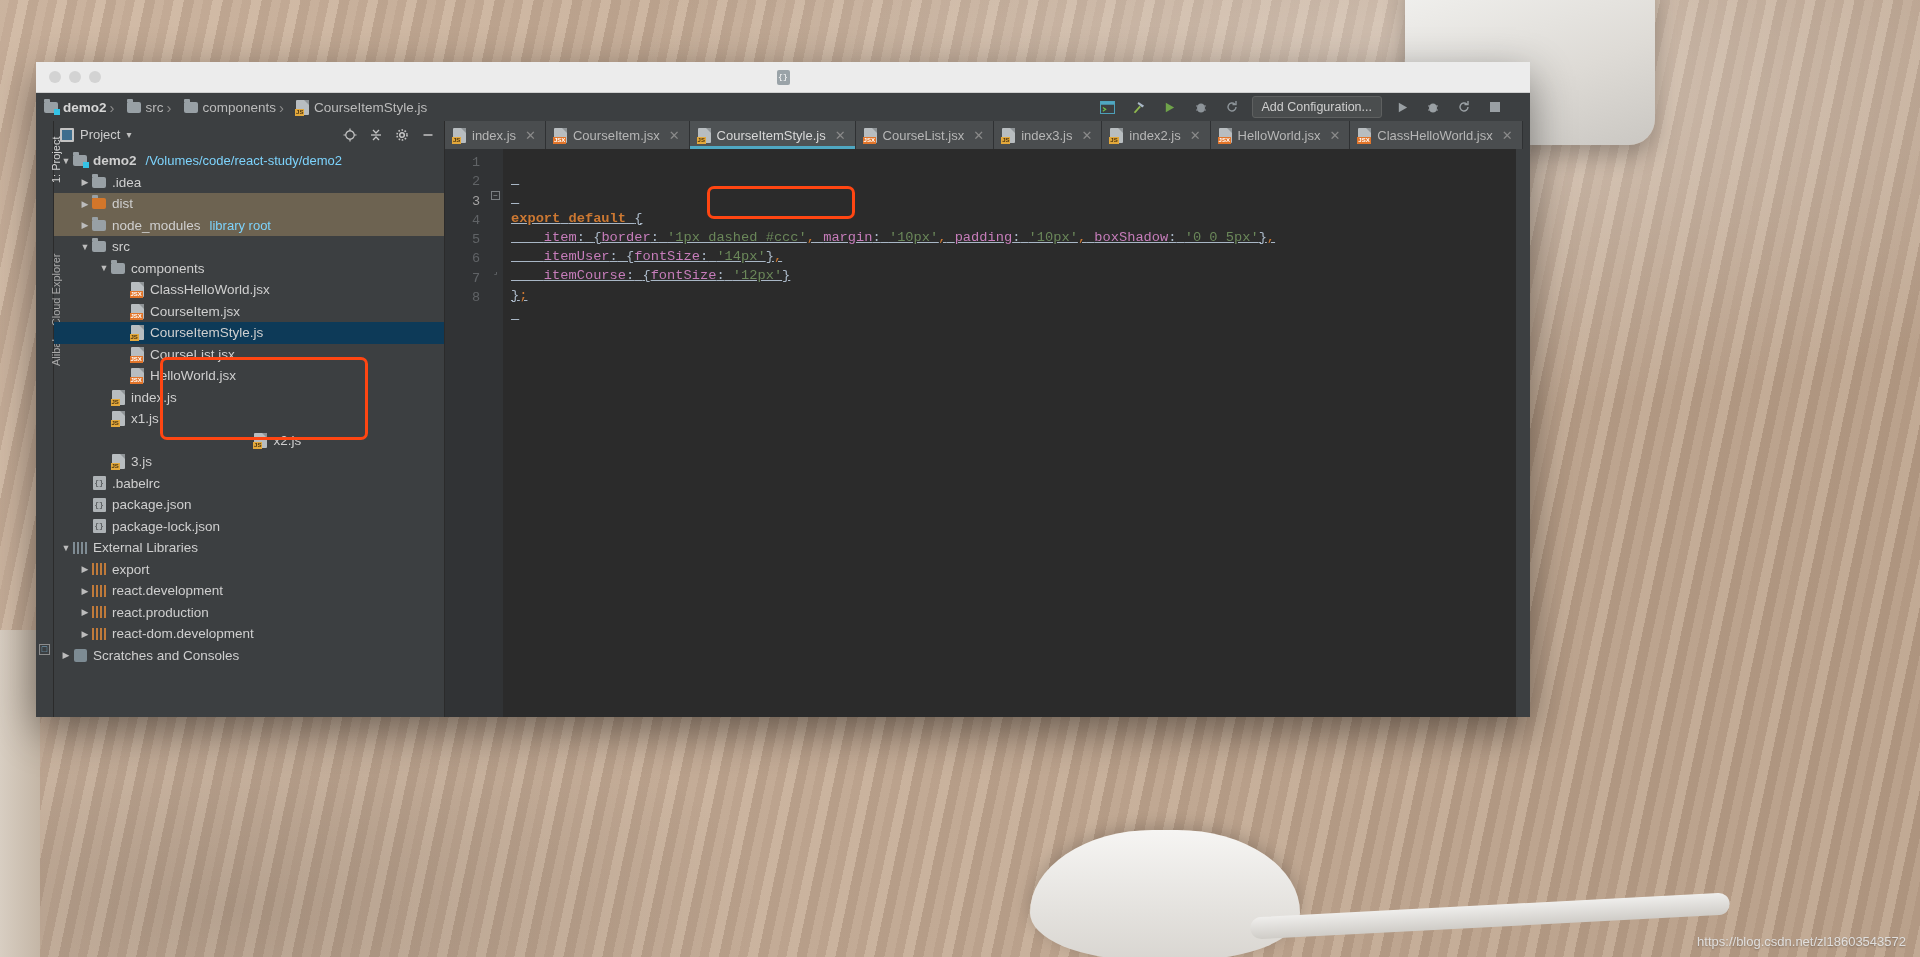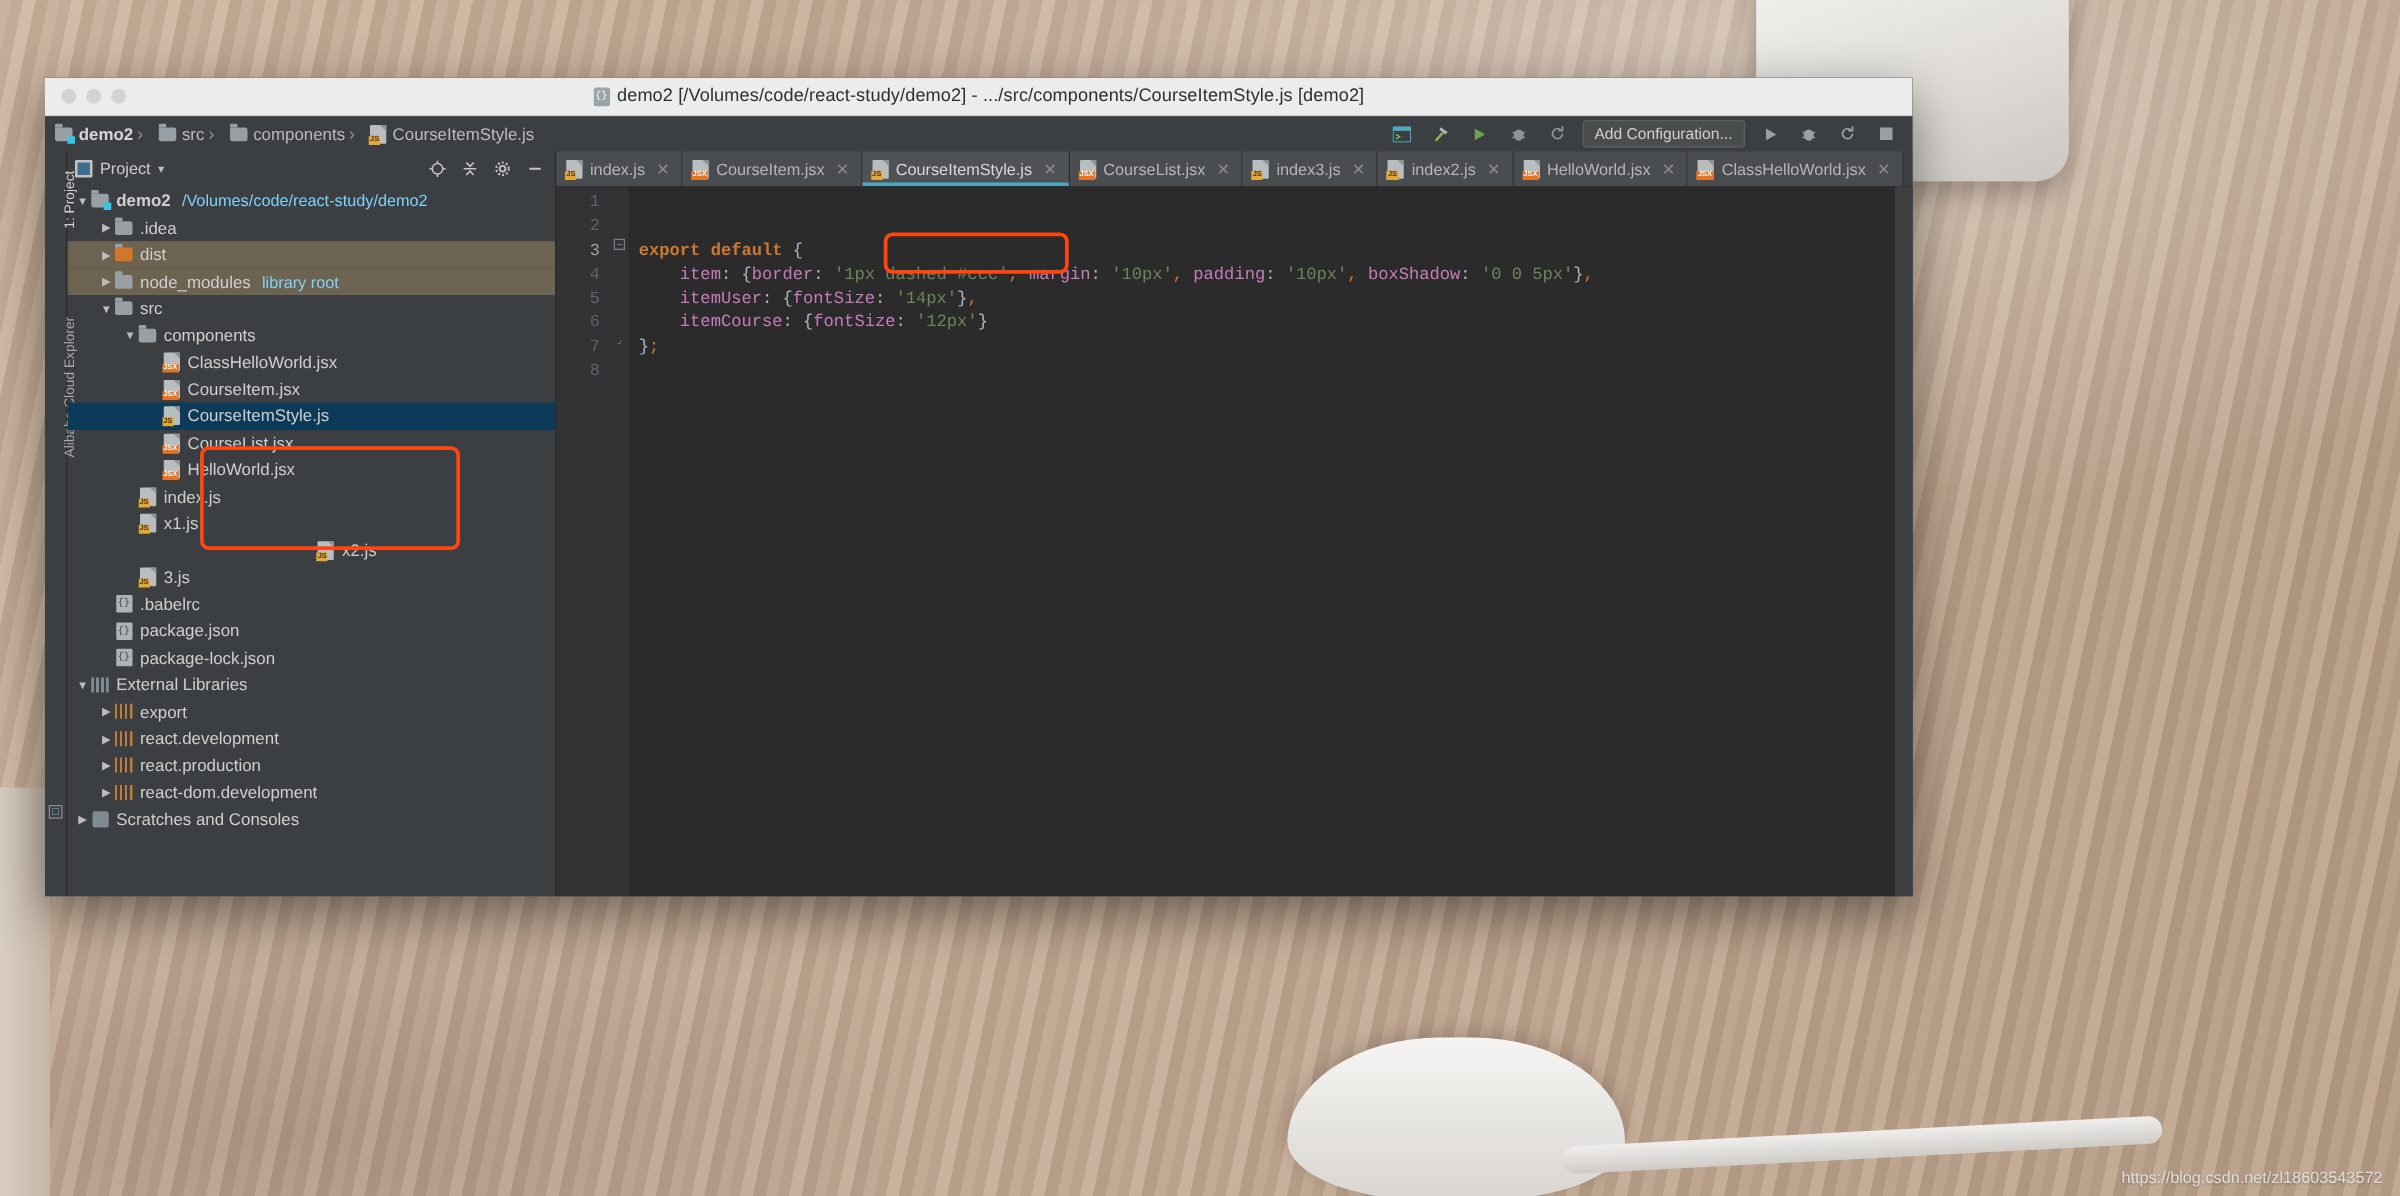--- a/index.html
+++ b/index.html
@@ -92,21 +92,21 @@
     width:13px;height:15px;background:#b8bdc0;position:relative;border-radius:1px;
   }
   .jsfile-ic:before{content:"";position:absolute;right:0;top:0;border-width:0 5px 5px 0;border-style:solid;border-color:transparent #8e9396 transparent transparent;}
   .jsfile-ic:after{
     content:attr(data-ext);position:absolute;left:-1px;bottom:-1px;
     background:#e3a83b;color:#4a3410;font-size:6px;font-weight:bold;
     padding:0 1px;line-height:7px;font-family:"Liberation Sans",sans-serif;
   }
   .jsfile-ic.jsx:after{ background:#e2752a; color:#fff; }
   .jsfile-ic.html:after{ background:#5aaf3e; color:#fff; }
-  #navbar-right { margin-left:auto; display:flex; align-items:center; gap:9px; padding-right:10px; }
+  #navbar-right { margin-left:auto; display:flex; align-items:center; gap:9px; padding-right:24px; }
   .nav-ic-btn { width:22px;height:20px;display:flex;align-items:center;justify-content:center;color:#c0c0c0; }
   #add-config {
     height:22px; border:1px solid #5e6060; border-radius:3px; background:#4a4d4e;
     color:#cfcfcf; font-size:12.5px; padding:0 9px; display:flex; align-items:center;
   }
   
   #ide-body { display:flex; height: 596px; }
   #left-rail {
     width:18px; background:#3c3f41; border-right:1px solid #2b2b2b;
     position:relative; color:#a9a9a9; font-size:11px;
@@ -150,23 +150,23 @@
   .tab .x { color:#8a8a8a; font-size:13px; margin-left:3px; }
   #editor-main { flex:1; display:flex; background:#2b2b2b; position:relative; overflow:hidden; }
   #gutter {
     width:44px; background:#313335; color:#606366; text-align:right;
     padding:4px 9px 0 0; font-family:"Liberation Mono", monospace; font-size:13.5px; line-height:19.3px;
     flex:0 0 44px;
   }
   #fold-col { width:14px; background:#313335; flex:0 0 14px; position:relative; }
   .fold-mark { position:absolute; left:2px; width:9px; height:9px; border:1px solid #7b7f82; color:#9a9ea1; font-size:8px; line-height:7px; text-align:center; background:#313335; }
   #code {
-    flex:1; padding:4px 0 0 8px;
+    flex:1; padding:21px 0 0 8px;
     font-family:"Liberation Mono", monospace; font-size:13.7px; line-height:19.3px;
-    color:#a9b7c6; white-space:pre; background:#2b2b2b;
+    color:#a9b7c6; white-space:pre; background:#2b2b2b;text-decoration:underline;
   }
   .kw  { color:#cc7832; font-weight:bold; }
   .prp { color:#c77dbb; }
   .str { color:#6a8759; }
   .pun { color:#a9b7c6; }
   .com { color:#cc7832; }
   #editor-scroll-strip { position:absolute; right:0; top:0; bottom:0; width:14px; background:#3c3f41; }
   
   .annot { position:absolute; border:3px solid #ff4612; border-radius:7px; pointer-events:none; }
   #annot-tab  { left:671px; top:124px; width:148px; height:33px; }
@@ -191,21 +191,20 @@
 <div id="ide-window">
 
   <div id="titlebar">
     <div class="traffic">
       <div class="light"></div>
       <div class="light"></div>
       <div class="light"></div>
     </div>
     <div id="title-text">
       <span id="title-icon">{}</span>
-      <span>demo2 [/Volumes/code/react-study/demo2] - .../src/components/CourseItemStyle.js [demo2]</span>
     </div>
   </div>
 
   <div id="navbar">
     <div class="crumb bold">
       <span class="folder-ic badge"></span>
       <span class="crumb-label">demo2</span>
     </div>
     <div class="crumb">
       <span class="folder-ic"></span>

